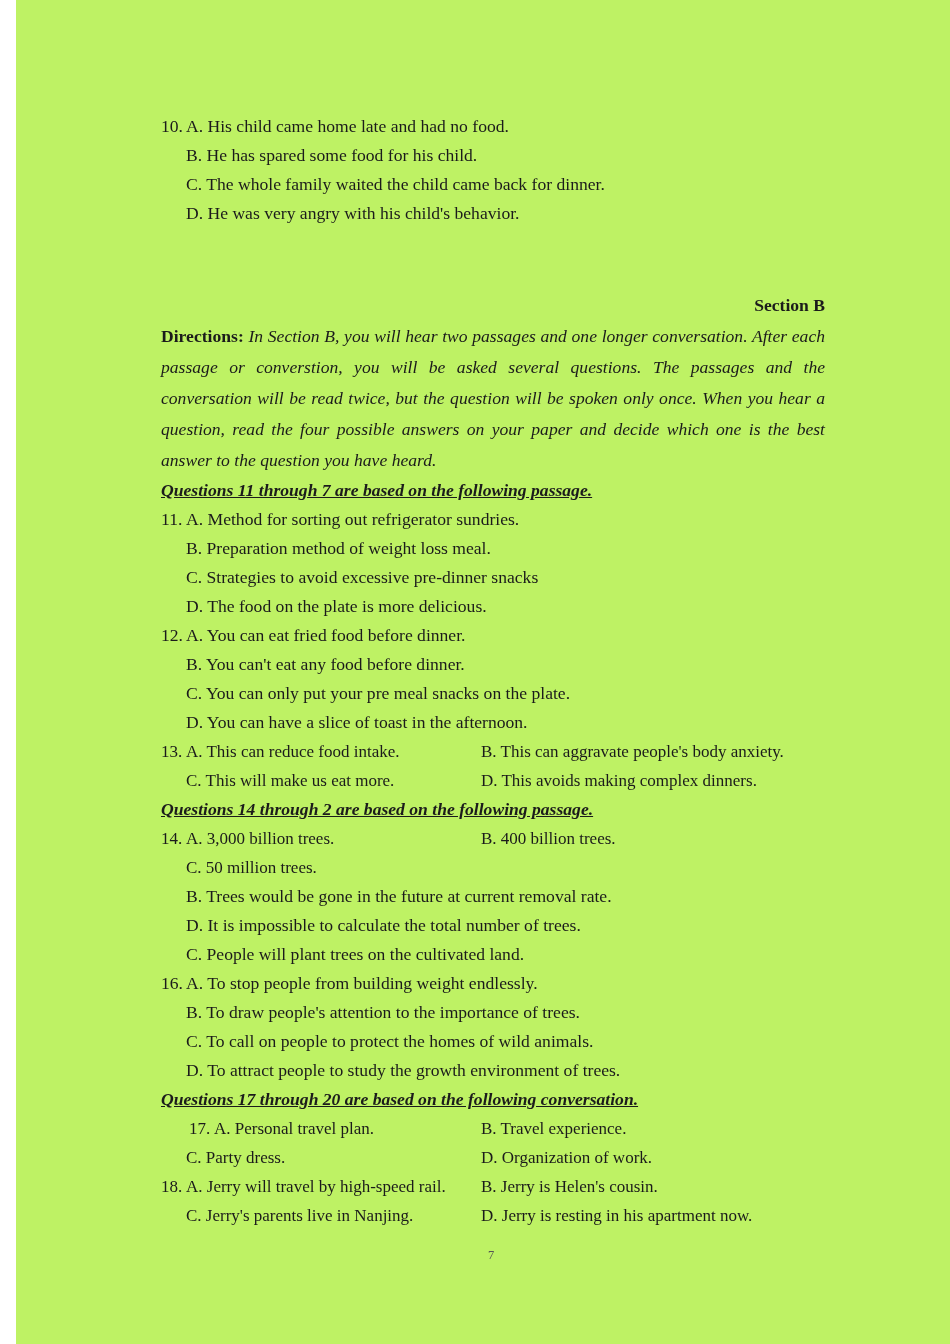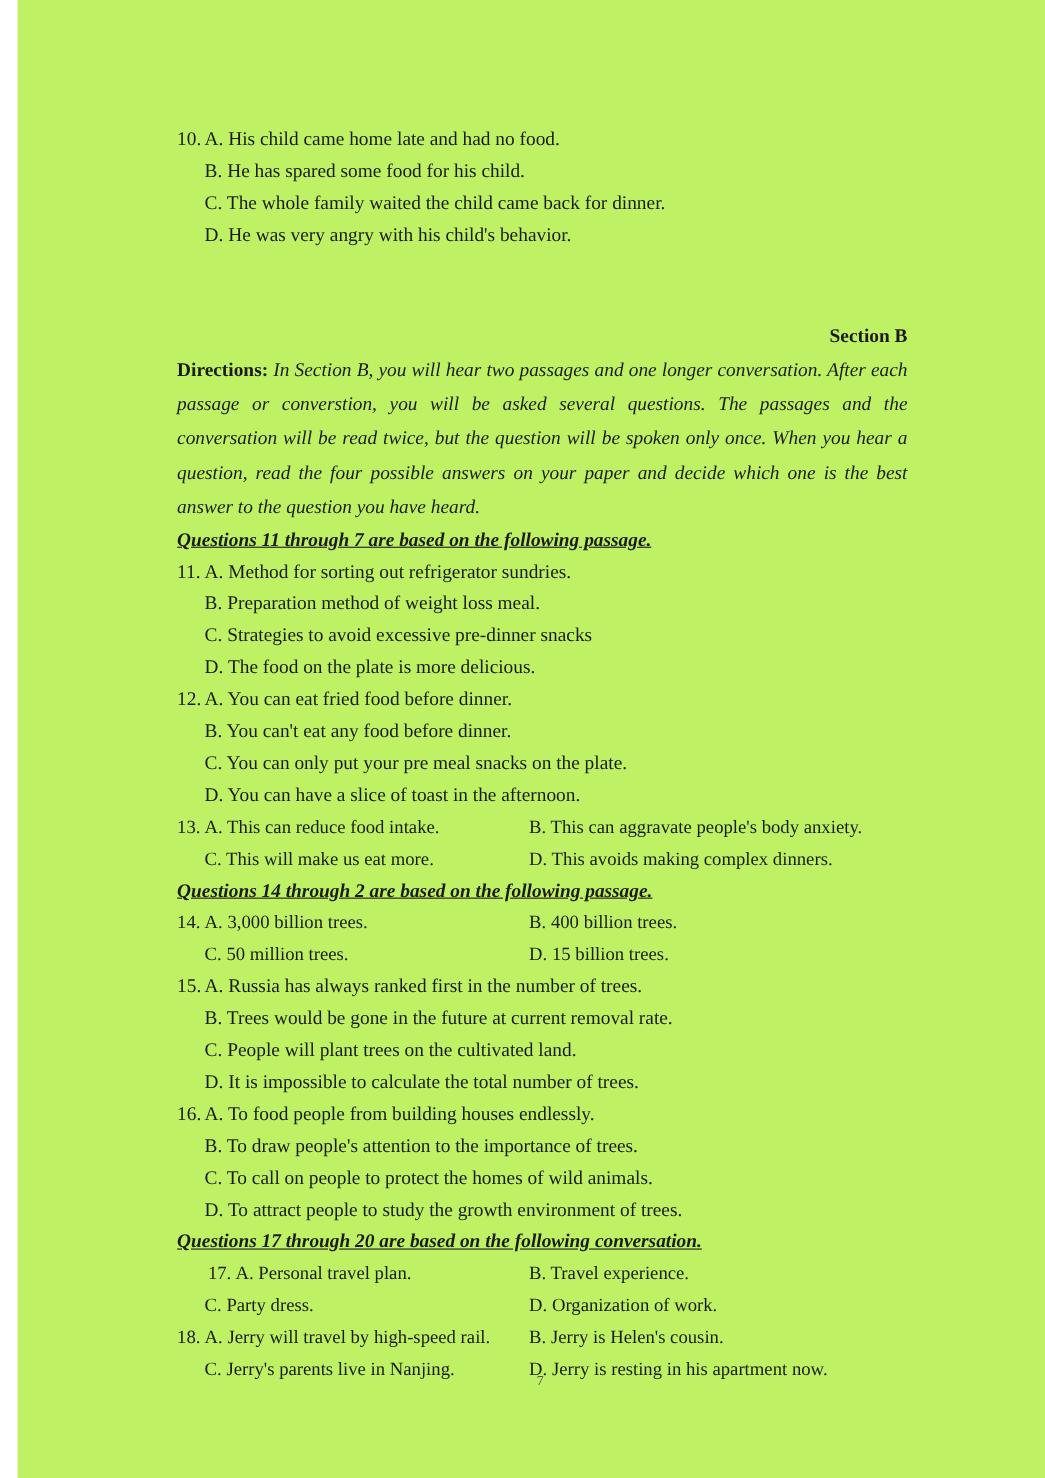--- a/index.html
+++ b/index.html
@@ -211,47 +211,42 @@
       <div class="two-col">
         <span class="col-a">
           <span class="q-num" style="display:inline-block;width:25px;">14.</span><span>A. 3,000 billion trees.</span>
         </span>
         <span class="col-b">B. 400 billion trees.</span>
       </div>
       <div class="two-col">
         <span class="col-a">
           <span class="q-num" style="display:inline-block;width:25px;visibility:hidden;"></span><span>C. 50 million trees.</span>
         </span>
-        <span class="col-b">D. 15 billion trees.</span>
-      </div>
-    </div>
-
-    <div>
-      <div class="q-row">
-        <span class="q-num">15.</span>
-        <span class="q-body">A. Russia has always ranked first in the number of trees.</span>
-      </div>
+      </div>
+    </div>
+
+    <div>
       <div class="opt-row">
         <span class="q-num"></span>
         <span class="q-body">B. Trees would be gone in the future at current removal rate.</span>
       </div>
       <div class="opt-row">
         <span class="q-num"></span>
+        <span class="q-body">D. It is impossible to calculate the total number of trees.</span>
+      </div>
+      <div class="opt-row">
+        <span class="q-num"></span>
         <span class="q-body">C. People will plant trees on the cultivated land.</span>
       </div>
-      <div class="opt-row">
-        <span class="q-num"></span>
-        <span class="q-body">D. It is impossible to calculate the total number of trees.</span>
-      </div>
     </div>
 
     <div>
       <div class="q-row">
         <span class="q-num">16.</span>
-        <span class="q-body">A. To food people from building houses endlessly.</span>
+        <span class="q-body">A. To stop people from building weight endlessly.</span>
       </div>
       <div class="opt-row">
         <span class="q-num"></span>
         <span class="q-body">B. To draw people's attention to the importance of trees.</span>
       </div>
       <div class="opt-row">
         <span class="q-num"></span>
         <span class="q-body">C. To call on people to protect the homes of wild animals.</span>
       </div>
       <div class="opt-row">

